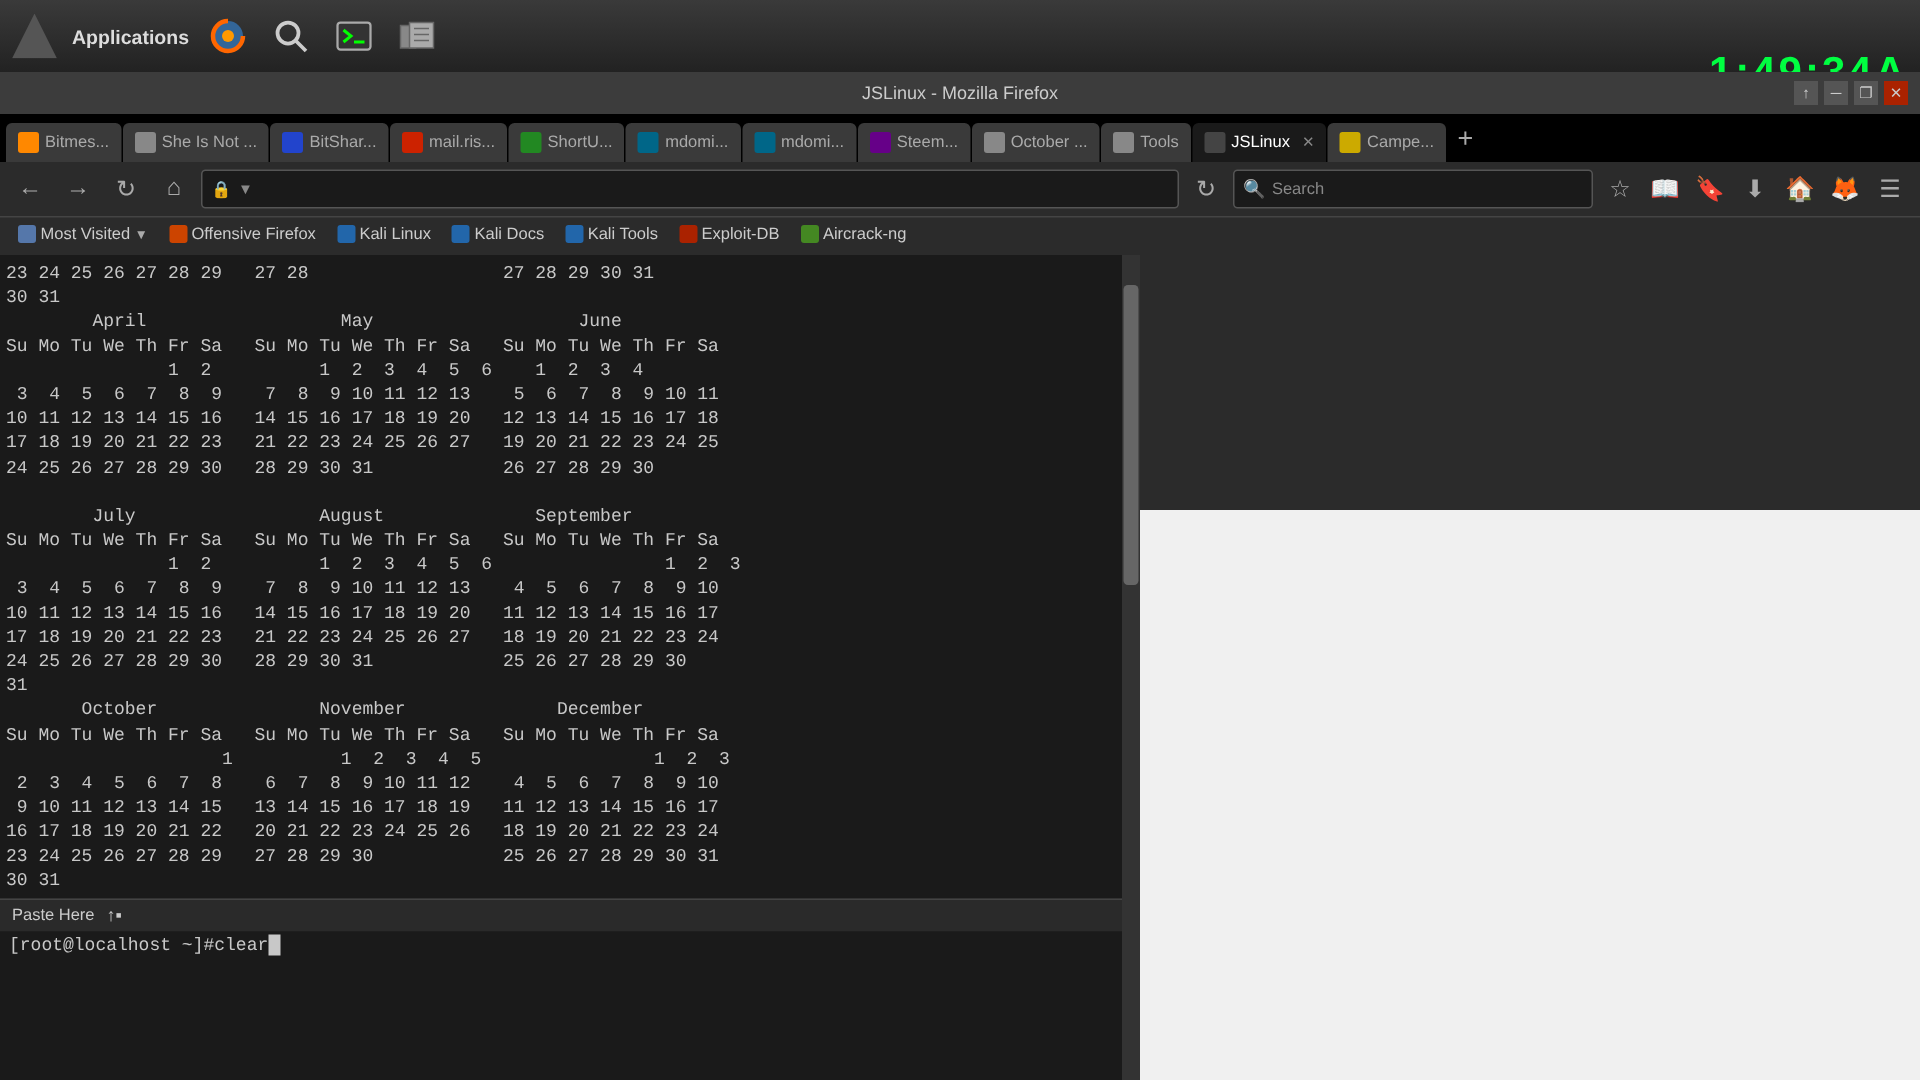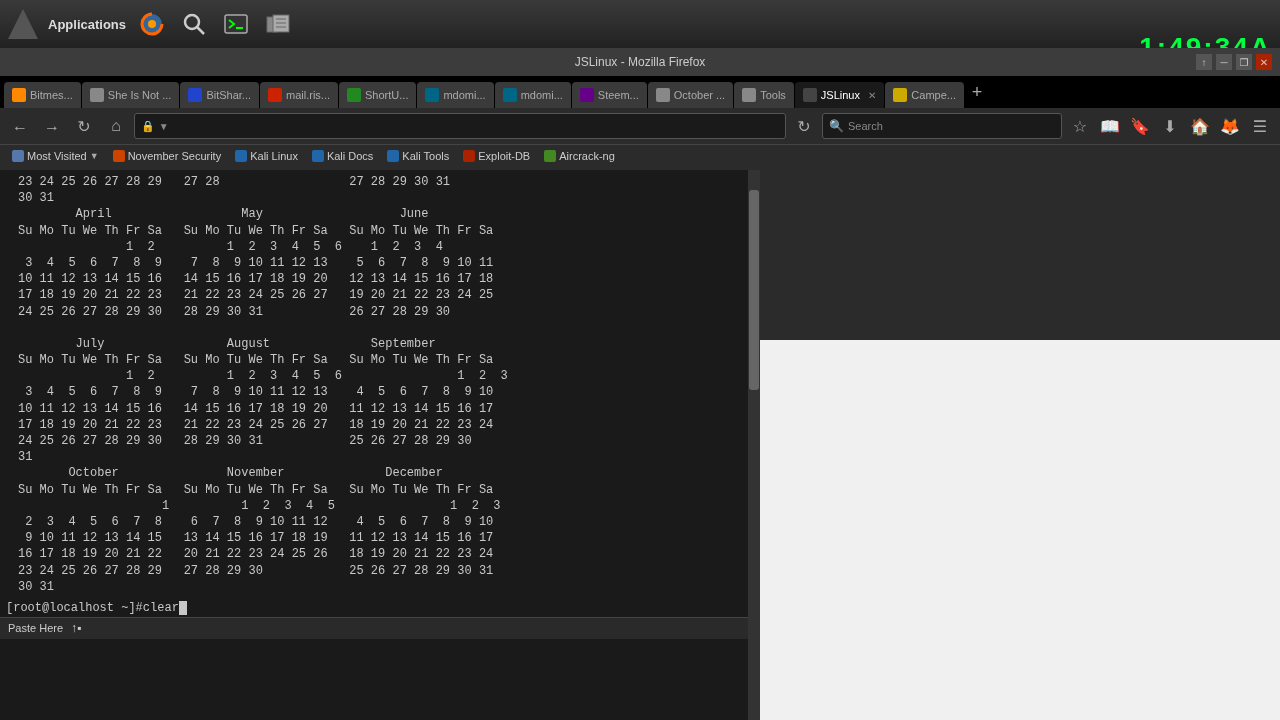--- a/index.html
+++ b/index.html
@@ -206,21 +206,21 @@
       width: 760px;
       height: calc(720px - 48px - 28px - 32px - 36px - 26px);
       position: relative;
       overflow: hidden;
     }
     #terminal-content {
       color: #c8c8c8;
       font-family: 'Courier New', monospace;
       font-size: 12px;
       line-height: 1.35;
-      padding: 4px 18px;
+      padding: 4px 4px;
       white-space: pre;
     }
 
     #scrollbar-right {
       position: absolute;
       right: 0; top: 0; bottom: 0;
       width: 12px;
       background: #333;
     }
     .scrollbar-thumb {
@@ -429,21 +429,21 @@
 </div>
 
 <div id="bookmarks-bar">
   <div class="bookmark-item">
     <div class="bm-icon" style="background:#5577aa;"></div>
     <span>Most Visited</span>
     <span style="color:#aaa;font-size:9px;">▼</span>
   </div>
   <div class="bookmark-item">
     <div class="bm-icon" style="background:#cc4400;"></div>
-    <span>November Security</span>
+    <span>Offensive Firefox</span>
   </div>
   <div class="bookmark-item">
     <div class="bm-icon" style="background:#2266aa;"></div>
     <span>Kali Linux</span>
   </div>
   <div class="bookmark-item">
     <div class="bm-icon" style="background:#2266aa;"></div>
     <span>Kali Docs</span>
   </div>
   <div class="bookmark-item">
@@ -483,30 +483,30 @@
 31
        October               November              December
 Su Mo Tu We Th Fr Sa   Su Mo Tu We Th Fr Sa   Su Mo Tu We Th Fr Sa
                     1          1  2  3  4  5                1  2  3
  2  3  4  5  6  7  8    6  7  8  9 10 11 12    4  5  6  7  8  9 10
  9 10 11 12 13 14 15   13 14 15 16 17 18 19   11 12 13 14 15 16 17
 16 17 18 19 20 21 22   20 21 22 23 24 25 26   18 19 20 21 22 23 24
 23 24 25 26 27 28 29   27 28 29 30            25 26 27 28 29 30 31
 30 31</div>
 
+    <div id="paste-bar">
+      <span class="paste-btn">Paste Here</span>
+      <span class="paste-arrow">↑▪</span>
+    </div>
+
     <div id="cmd-line">
       <span>[root@localhost ~]# </span>
         <span>clear</span>
         <span class="cursor-block"></span>
     </div>
 
-    <div id="paste-bar">
-      <span class="paste-btn">Paste Here</span>
-      <span class="paste-arrow">↑▪</span>
-    </div>
-
     <div id="scrollbar-right">
       <div class="scrollbar-thumb" style="height: 200px; margin-top: 20px;"></div>
     </div>
   </div>
 
   <div id="right-panel"></div>
 </div>
 
 </body></html>

